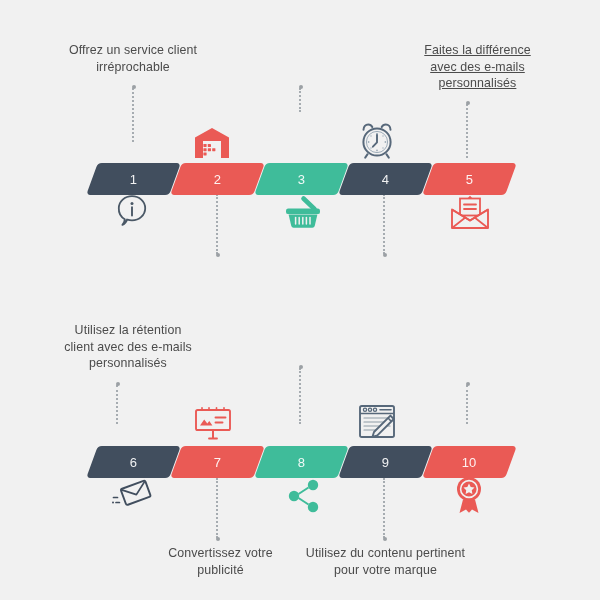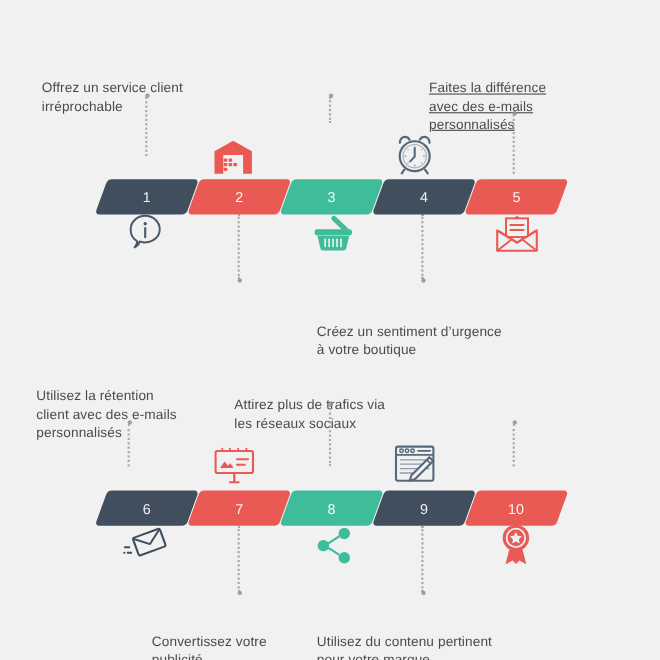--- a/index.html
+++ b/index.html
@@ -10,27 +10,26 @@
     font-family:"Liberation Sans", sans-serif;
     color:#4a4a4a;
     overflow:hidden;
     position:relative;
   }
   #stage{position:relative;width:600px;height:600px;}
 
   
   .caption{
     position:absolute;
-    text-align:left;
+    text-align:center;
     font-size:12.4px;
     line-height:16.5px;
     color:#4b4b4b;
     letter-spacing:0.1px;
     white-space:pre-line;
-    margin-top:30px;
   }
 
   
   .connector{
     position:absolute;
     width:0;
     border-left:2px dotted #9aa0a6;
     opacity:.85;
   }
   .connector.dot-top::before{
@@ -77,22 +76,20 @@
 <body>
 
 <div id="stage">
 
   <div class="caption" style="left:38px;top:42px;width:190px;">Offrez un  service client
 irréprochable</div>
   <div class="caption" style="left:390px;top:42px;width:175px;text-decoration:underline;">Faites la différence
 avec  des  e-mails
 personnalisés</div>
 
-  <div class="caption" style="left:288px;top:263px;width:195px;">Créez un sentiment d’urgence
-à votre boutique</div>
 
   <div class="connector dot-top" style="left:132px;top:88px;height:54px;"></div>
   <div class="connector dot-top" style="left:299px;top:88px;height:24px;"></div>
   <div class="connector dot-top" style="left:466px;top:104px;height:54px;"></div>
   <div class="connector dot-bot" style="left:216px;top:194px;height:60px;"></div>
   <div class="connector dot-bot" style="left:383px;top:194px;height:60px;"></div>
 
   <div class="icon" style="left:114px;top:192px;width:38px;height:40px;">
     <svg width="34" height="36" viewBox="0 0 34 36" fill="none">
       <path d="M16 2.2c7.2 0 13.2 5.3 13.2 12.1 0 6.8-6 12.1-13.2 12.1-1.6 0-3.1-.26-4.5-.72l-.5-.16
@@ -183,22 +180,20 @@
       <span class="num">4</span>
     </div>
     <div class="step" style="left:428px;width:83px;background:#ea5a55;">
       <span class="num">5</span>
     </div>
   </div>
 
   <div class="caption" style="left:33px;top:322px;width:190px;">Utilisez la rétention
 client avec des  e-mails
 personnalisés</div>
-  <div class="caption" style="left:213px;top:330px;width:175px;">Attirez plus de trafics via
-les réseaux sociaux</div>
 
   <div class="caption" style="left:138px;top:545px;width:165px;">Convertissez votre
 publicité</div>
   <div class="caption" style="left:288px;top:545px;width:195px;">Utilisez du  contenu  pertinent
 pour votre marque</div>
 
   <div class="connector dot-top" style="left:116px;top:385px;height:39px;"></div>
   <div class="connector dot-top" style="left:299px;top:368px;height:56px;"></div>
   <div class="connector dot-top" style="left:466px;top:385px;height:39px;"></div>
   <div class="connector dot-bot" style="left:216px;top:478px;height:60px;"></div>

